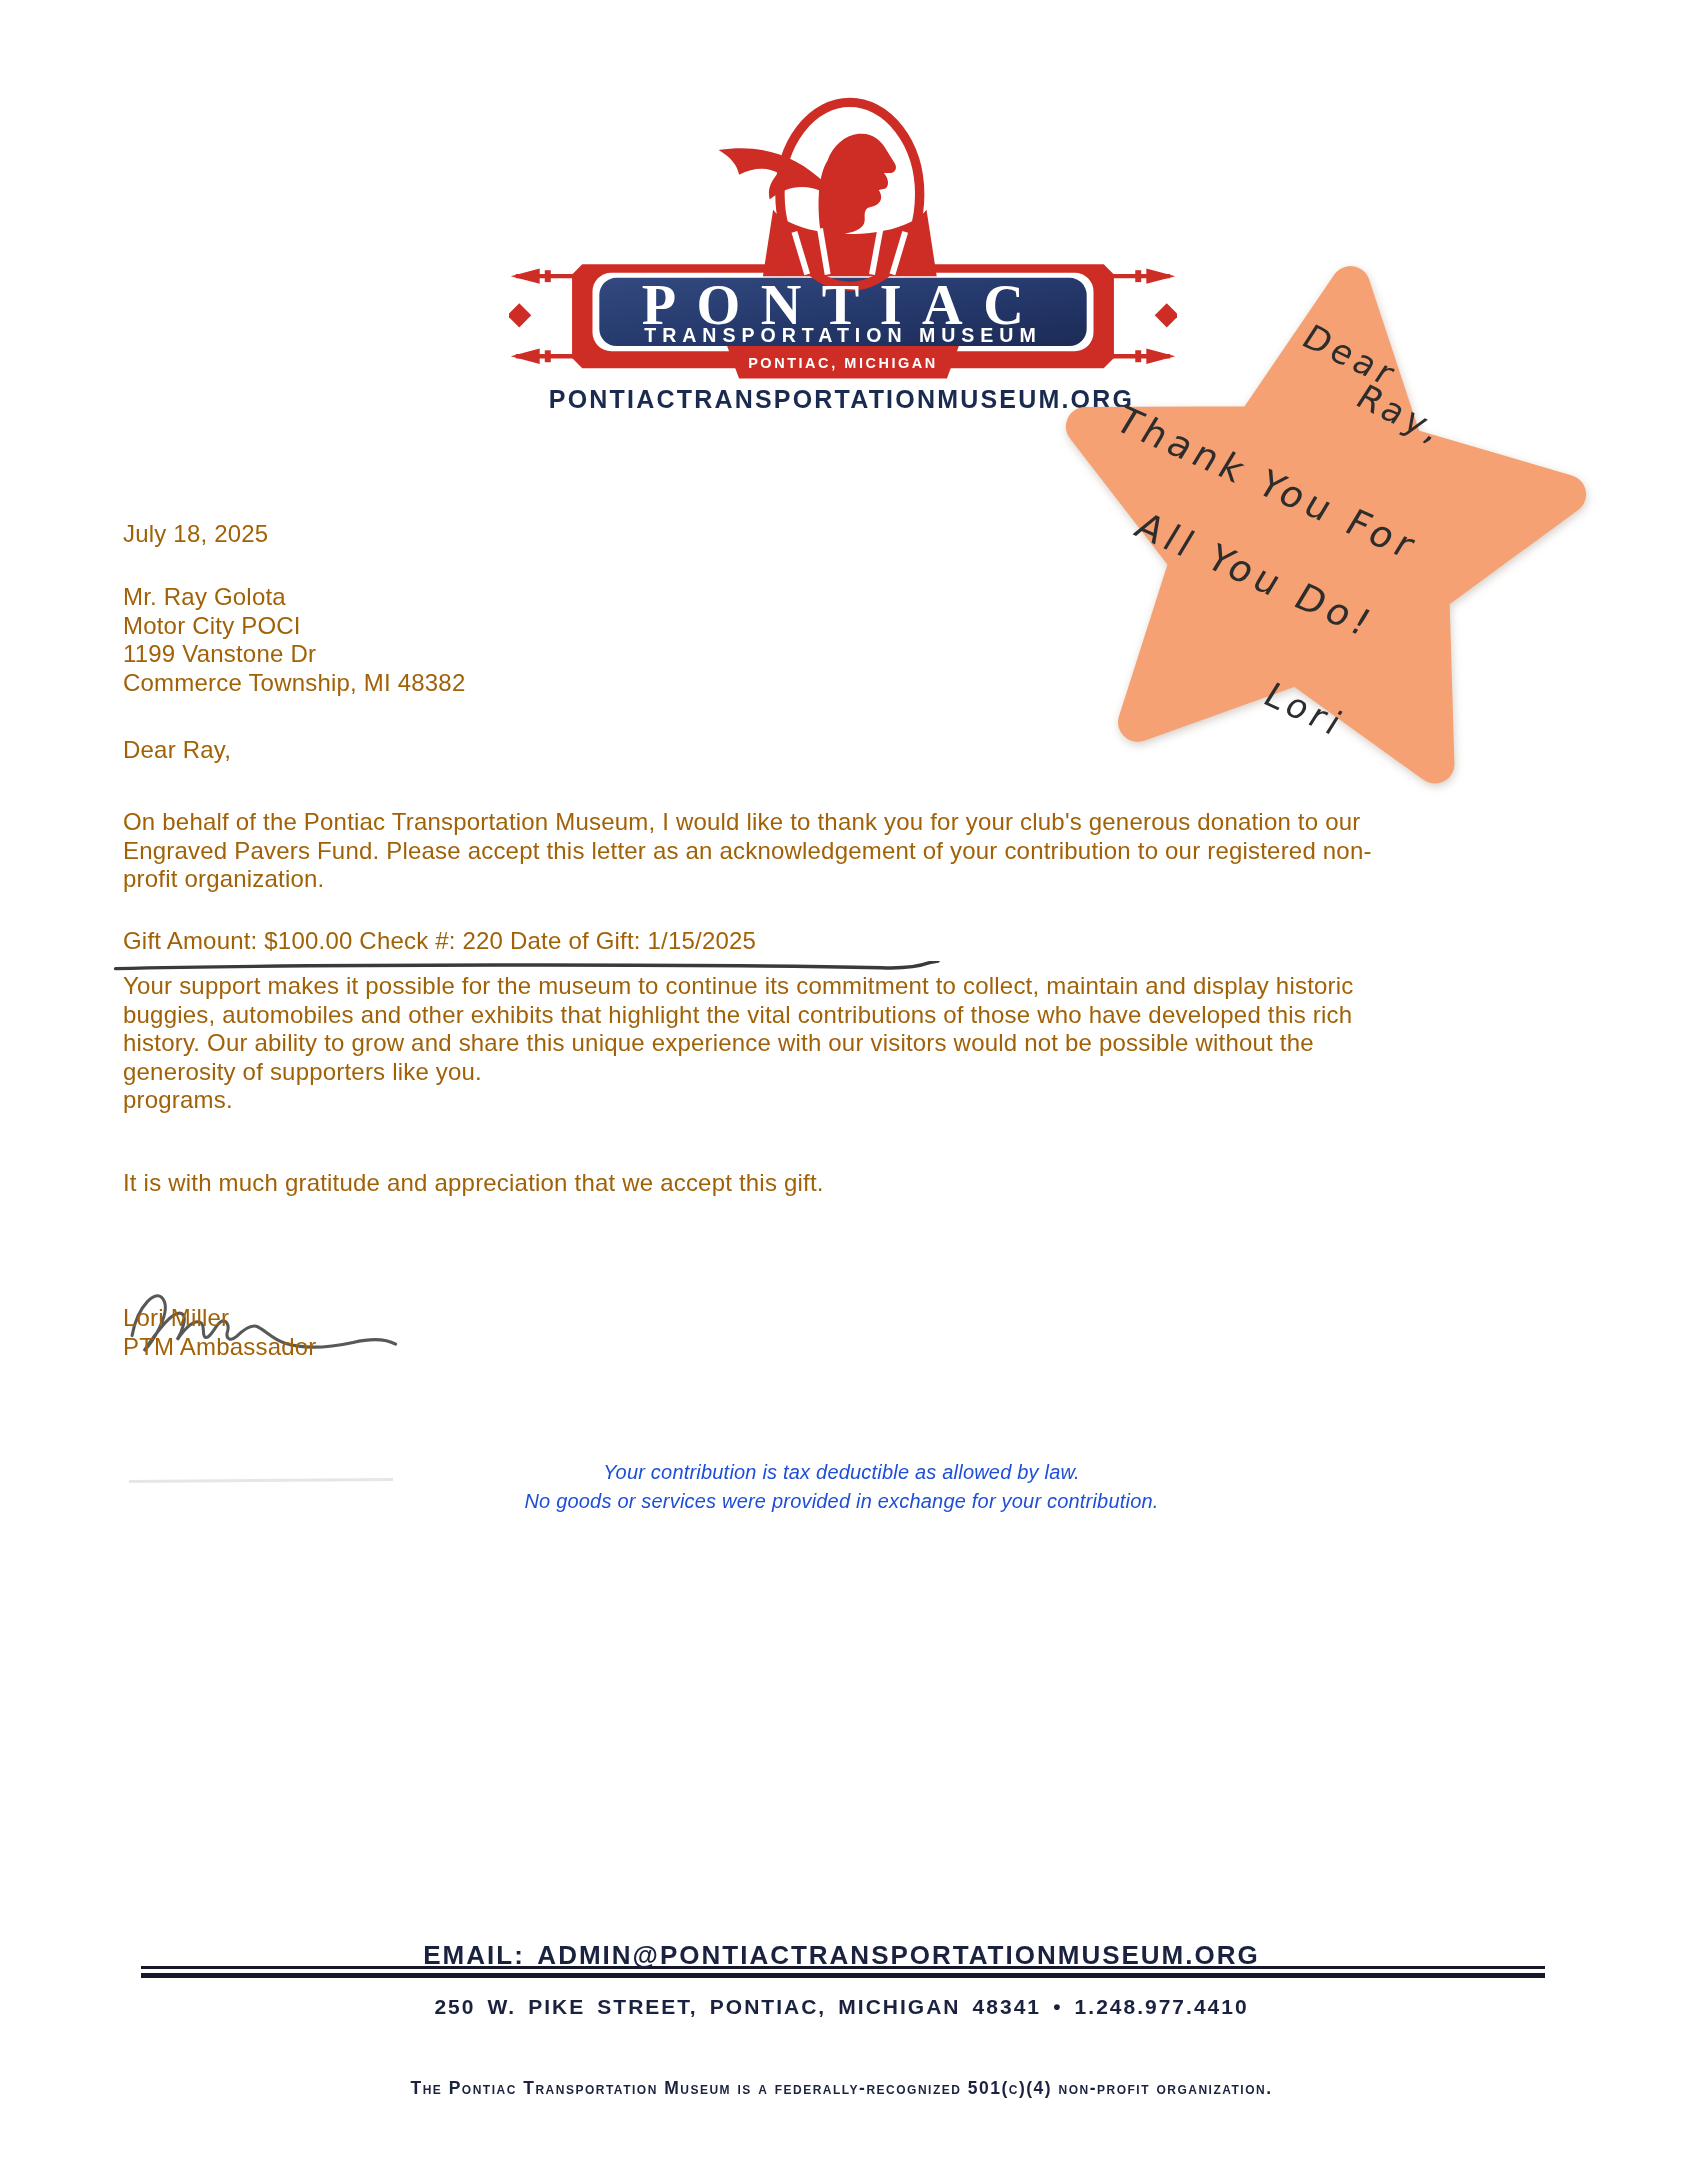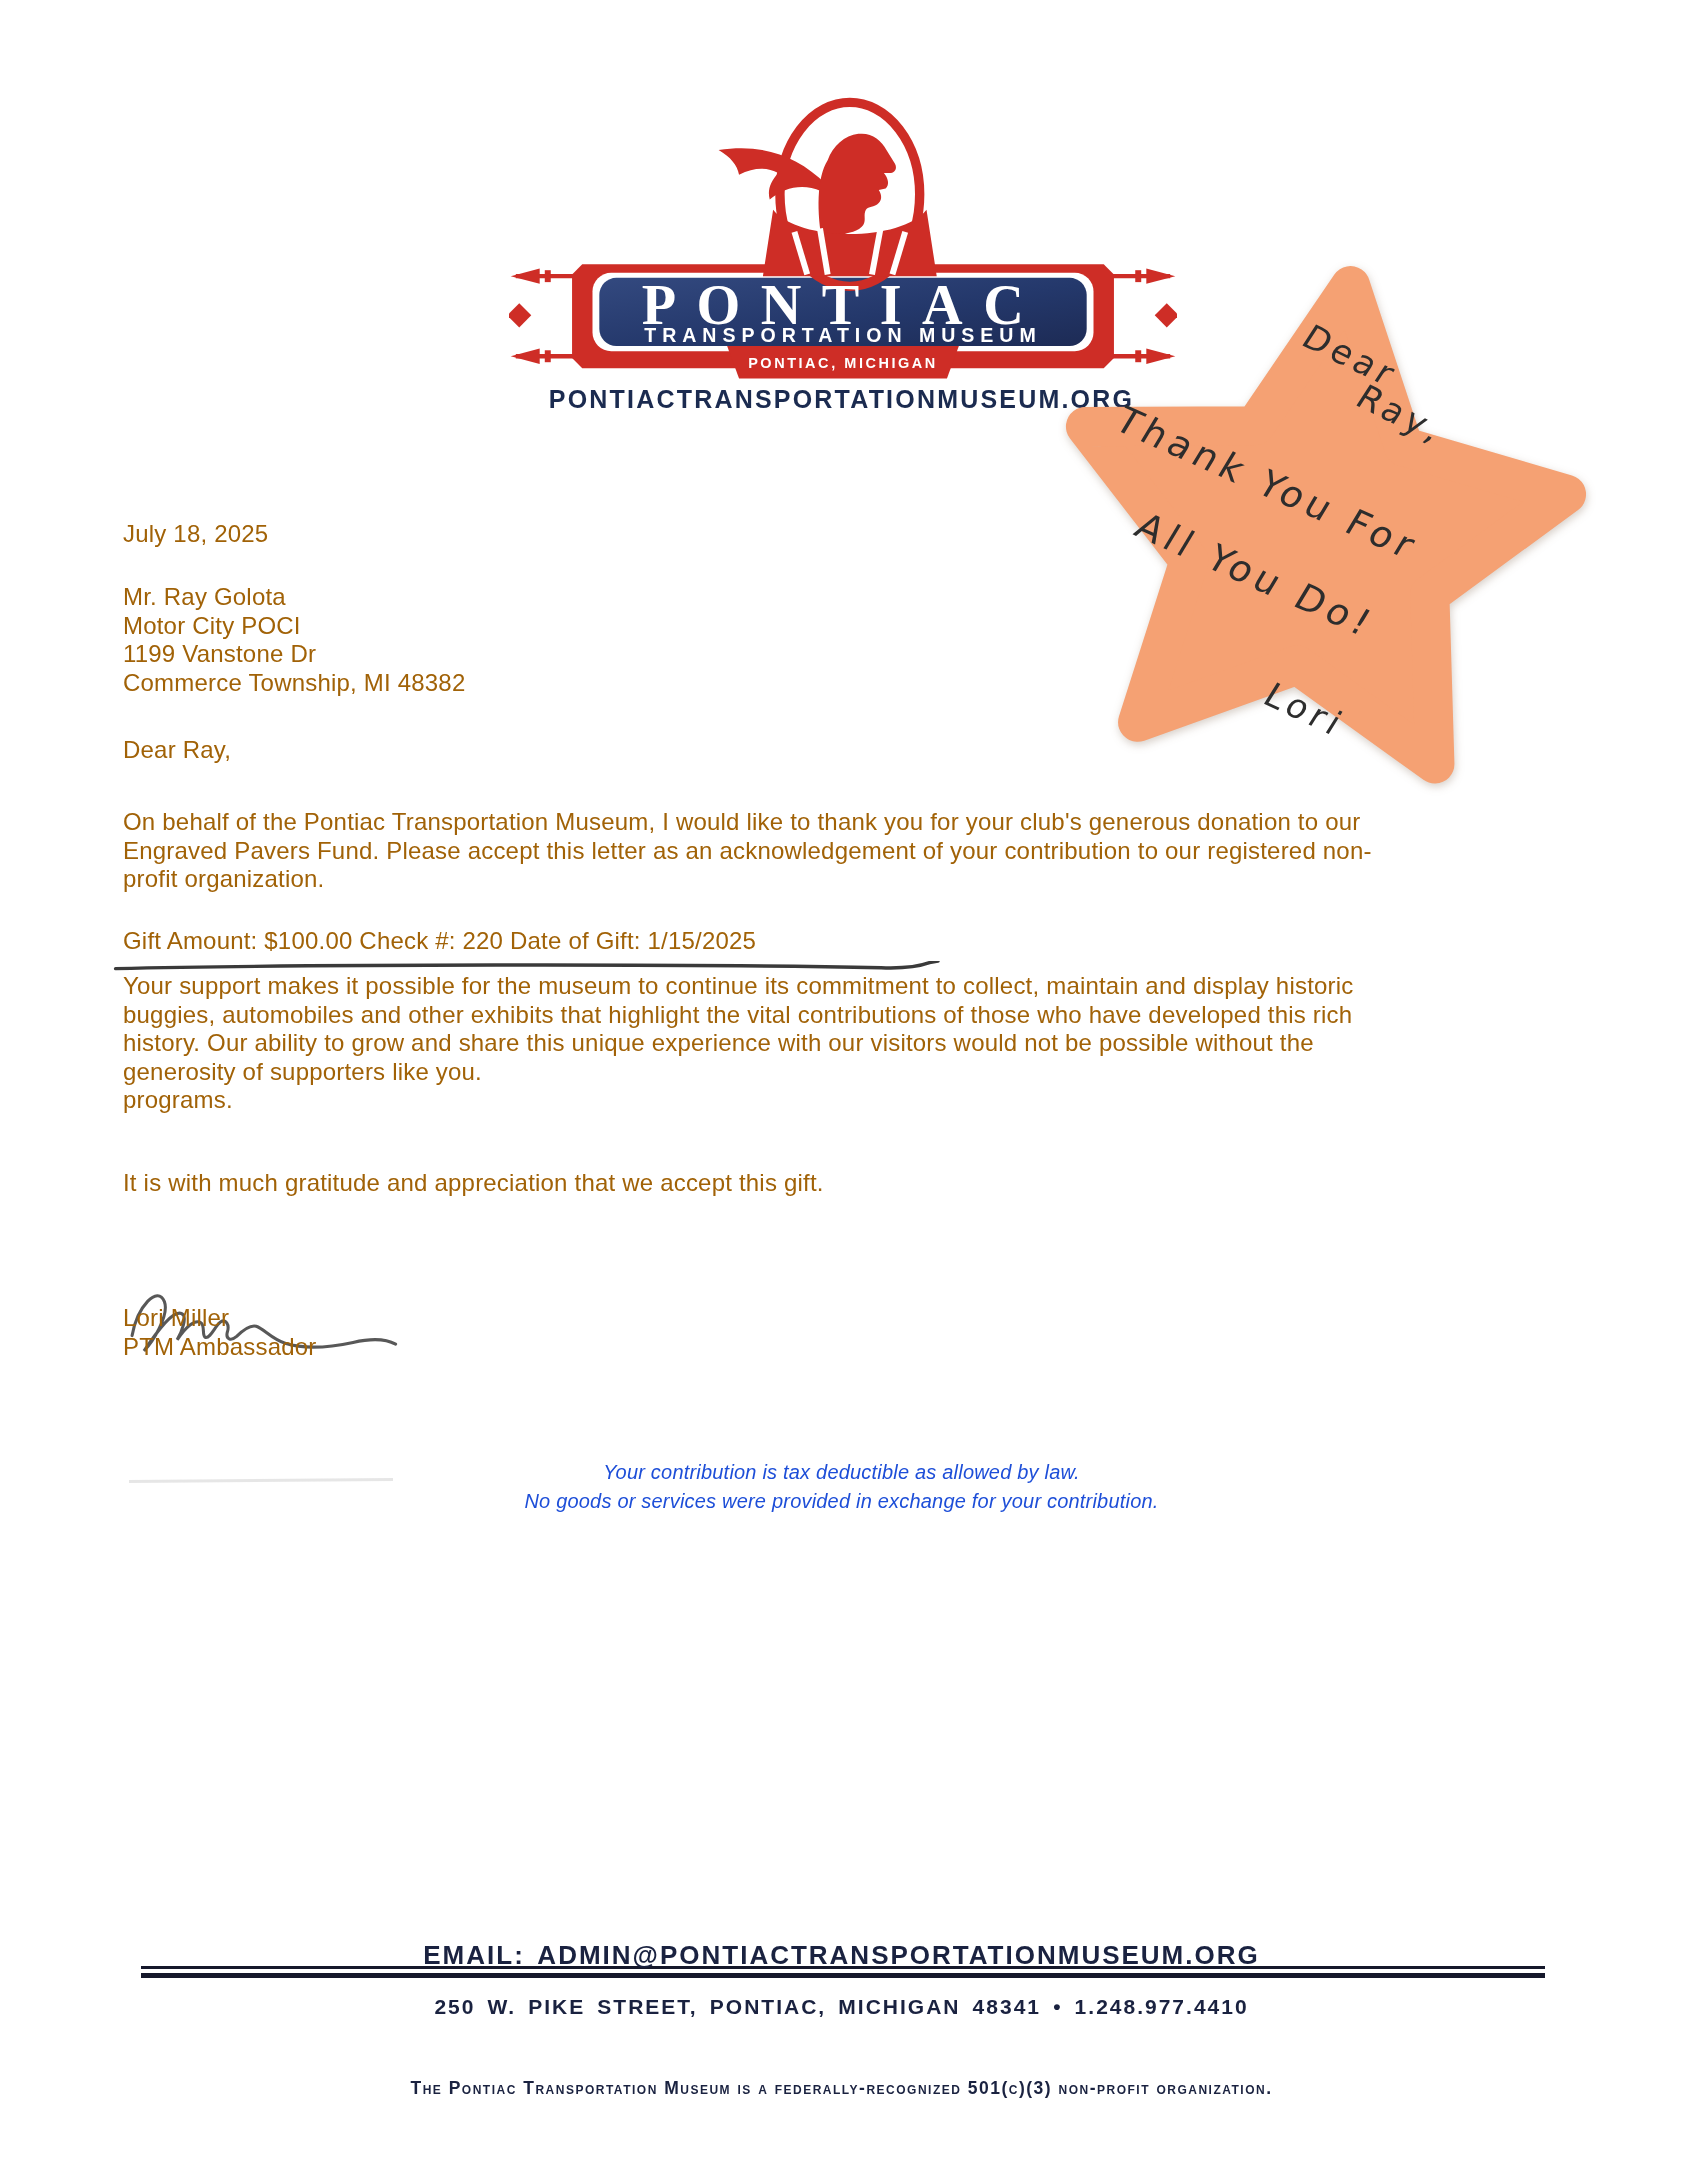--- a/index.html
+++ b/index.html
@@ -176,16 +176,16 @@
     <div>No goods or services were provided in exchange for your contribution.</div>
   </div>
 
   <div class="abs footer-rule">
     <div class="r1"></div>
     <div class="r2"></div>
   </div>
 
   <div class="abs footer-line f-addr">250 W. PIKE STREET, PONTIAC, MICHIGAN  48341  •  1.248.977.4410</div>
   <div class="abs footer-line f-email">EMAIL:  ADMIN@PONTIACTRANSPORTATIONMUSEUM.ORG</div>
-  <div class="abs footer-line f-np">The Pontiac Transportation Museum is a federally-recognized 501(c)(3) non-profit organization.</div>
+  <div class="abs footer-line f-np">The Pontiac Transportation Museum is a federally-recognized 501(c)(4) non-profit organization.</div>
 
 </div>
 
 
 </body></html>

